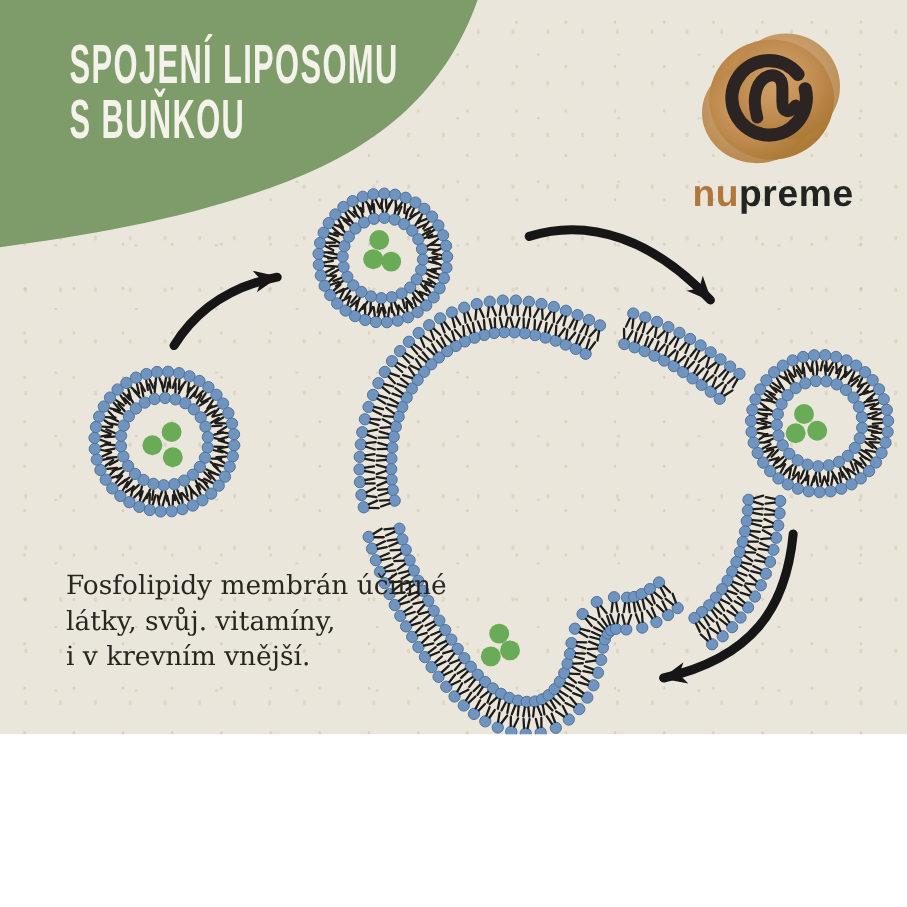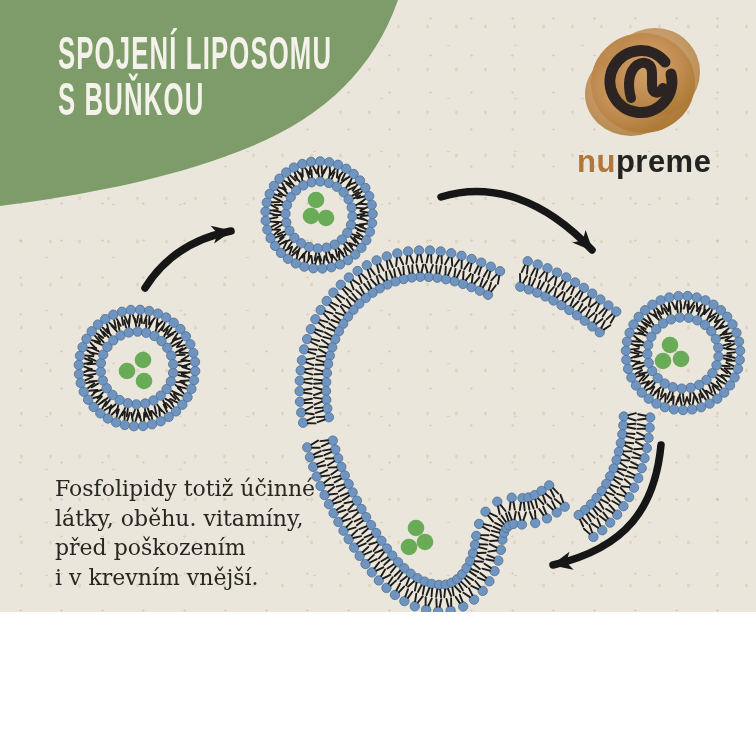--- a/index.html
+++ b/index.html
@@ -1268,23 +1268,22 @@
         <circle cx="416" cy="528" r="8.3" fill="#6aab58"></circle>
         <circle cx="409" cy="547" r="8.3" fill="#6aab58"></circle>
         <circle cx="425" cy="542" r="8.3" fill="#6aab58"></circle>
       </g>
       <path d="M 145 288 C 165 256 195 238 231 231" fill="none" stroke="#161616" stroke-width="7.5" stroke-linecap="round" marker-end="url(#ah)"></path>
       <path d="M 441 197 C 492 181 545 200 592 250" fill="none" stroke="#161616" stroke-width="7.5" stroke-linecap="round" marker-end="url(#ah)"></path>
       <path d="M 661 445 C 655 507 627 548 553 565" fill="none" stroke="#161616" stroke-width="7.5" stroke-linecap="round" marker-end="url(#ah)"></path>
     </svg>
 
   <div class="caption">
-    <div class="line">Fosfolipidy totiž účinné</div>
-    <div class="line">látky, oběhu. vitamíny,</div>
-    <div class="line">před poškozením</div>
+    <div class="line">Fosfolipidy membrán účinné</div>
+    <div class="line">látky, svůj. vitamíny,</div>
     <div class="line">i v krevním vnější.</div>
   </div>
 
   <div class="footer">
     <div class="line">Následně umožňují hladké splynutí s vnější vrstvou buňky. Fosfolipidy</div>
     <div class="line">přirozené a mohou svůj jedinečný obsah doručit přímo až do buňky.</div>
   </div>
 
 </div>
 

